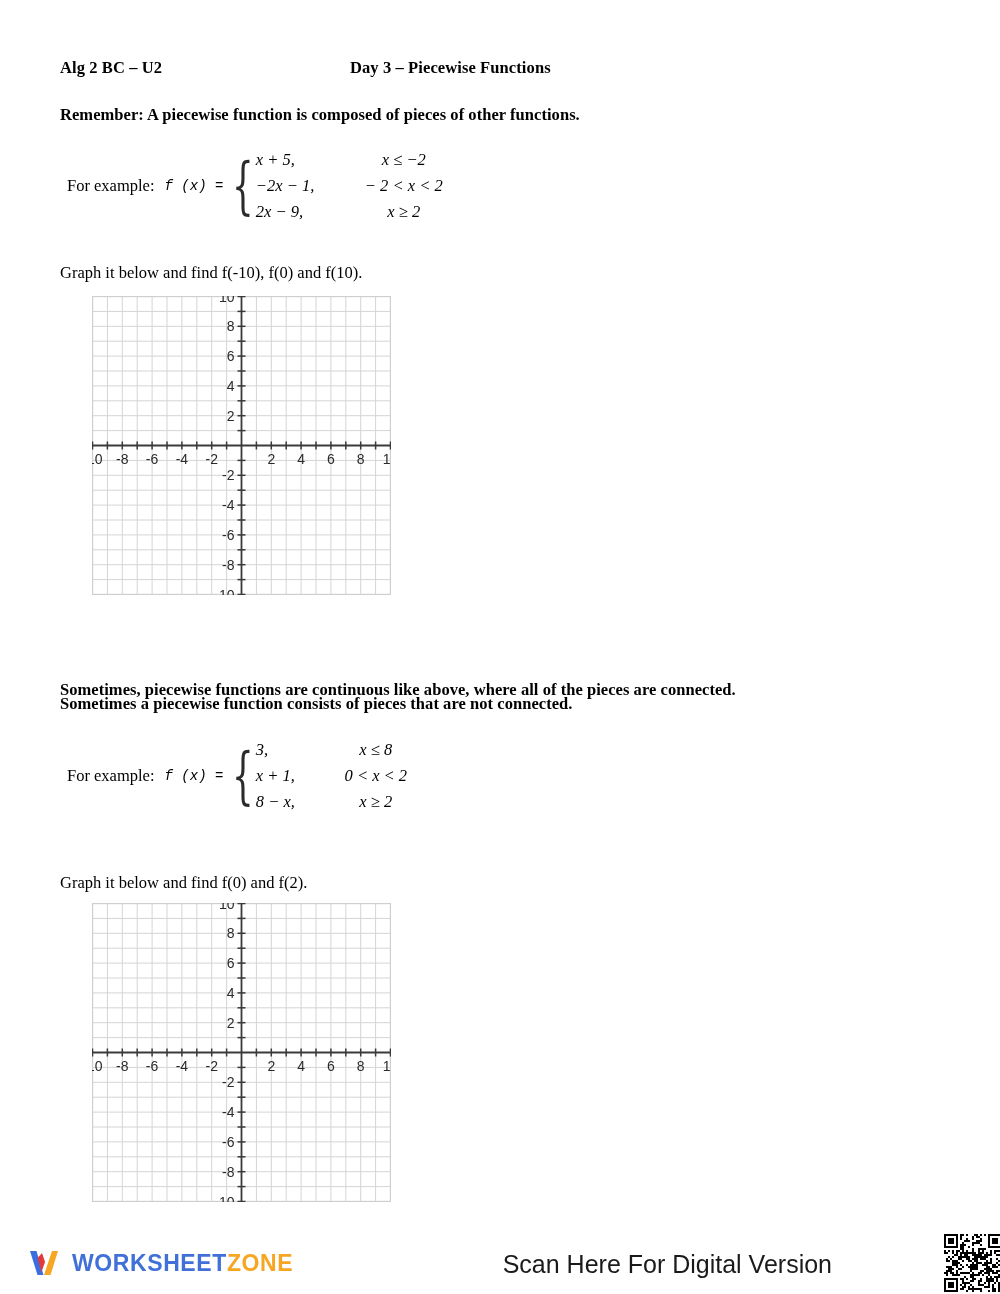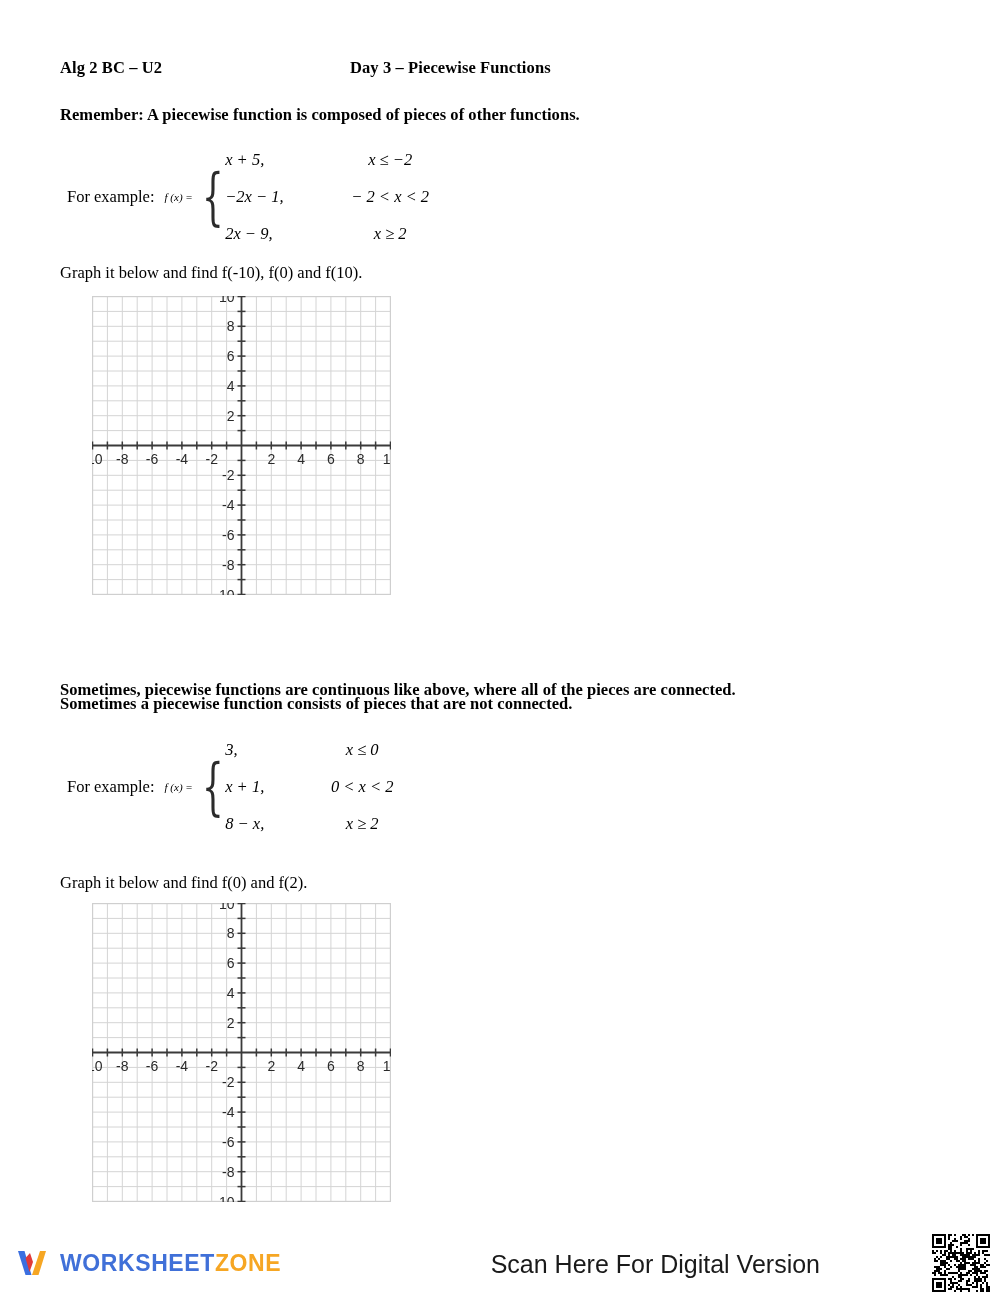--- a/index.html
+++ b/index.html
@@ -83,42 +83,41 @@
   #equation-2 { left: 60px; top: 740px; }
 
   .eq-lead {
     font-size: 16.5px;
     padding-right: 10px;
     white-space: nowrap;
     margin-left: 7px;
   }
   .eq-fx {
     font-style: italic;
-    font-size: 11px;
+    font-size: 14px;
     white-space: nowrap;
     padding-right: 3px;
-    font-family: Liberation Serif, serif;
+    font-family: Liberation Mono, monospace;
   }
   .eq-brace {
     font-size: 62px;
     line-height: 0.92;
     font-weight: 300;
     transform: scaleX(0.55);
     transform-origin: center;
     margin: 0 -7px 0 -3px;
     font-family: "DejaVu Serif", serif;
     color: #2b2b2b;
   }
   .eq-cases {
     display: grid;
     grid-template-columns: auto auto;
     row-gap: 6px;
     align-items: center;
     font-style: italic;
-    gap: 17px;
   }
   .eq-cases .case-expr {
     white-space: nowrap;
     font-size: 16.5px;
     padding-right: 10px;
   }
   .eq-cases .case-cond {
     white-space: nowrap;
     font-size: 16.5px;
     text-align: center;
@@ -140,21 +139,21 @@
   .grid-border { stroke: #cfcfcf; stroke-width: 1.4; fill: none; }
   .axis-line { stroke: #3a3a3a; stroke-width: 1.8; }
   .tick-mark { stroke: #3a3a3a; stroke-width: 1.5; }
   .axis-label {
     fill: #2a2a2a;
     font-family: "Liberation Sans", "DejaVu Sans", sans-serif;
     font-size: 14px;
   }
 
   
-  .footer { position: absolute; left: 0; top: 1232px; width: 896px; height: 62px; }
+  .footer { position: absolute; left: 12px; top: 1232px; width: 896px; height: 62px; }
 
   .logo {
     position: absolute;
     left: 16px;
     top: 16px;
     display: flex;
     align-items: center;
   }
   .logo-mark { width: 34px; height: 30px; margin-right: 10px; }
   .logo-text {
@@ -323,21 +322,21 @@
 
   <div class="bold-line" id="continuous-line">Sometimes, piecewise functions are continuous like above, where all of the pieces are connected.</div>
   <div class="bold-line" id="notconnected-line">Sometimes a piecewise function consists of pieces that are not connected.</div>
 
   <div class="eq-block" id="equation-2">
     <span class="eq-lead">For example:</span>
     <span class="eq-fx">f (x) =</span>
     <span class="eq-brace">{</span>
     <span class="eq-cases">
       <span class="case-expr">3,</span>
-      <span class="case-cond">x ≤ 0</span>
+      <span class="case-cond">x ≤ 8</span>
       <span class="case-expr">x + 1,</span>
       <span class="case-cond">0 &lt; x &lt; 2</span>
       <span class="case-expr">8 − x,</span>
       <span class="case-cond">x ≥ 2</span>
     </span>
   </div>
 
   <div class="plain-line" id="graph-instr-2">Graph it below and find f(0) and f(2).</div>
 
   <div class="graph" id="graph-2"><svg width="299" height="299" viewBox="0 0 299 299">

